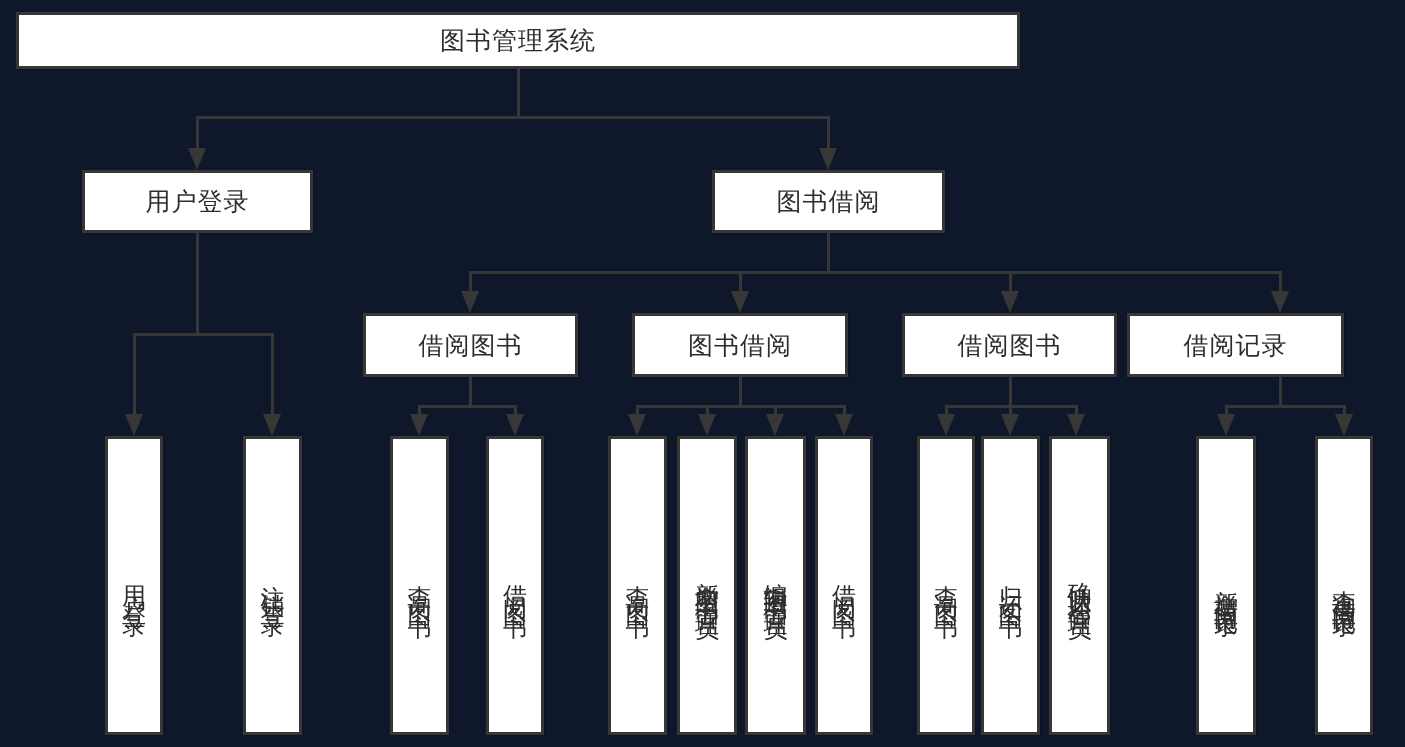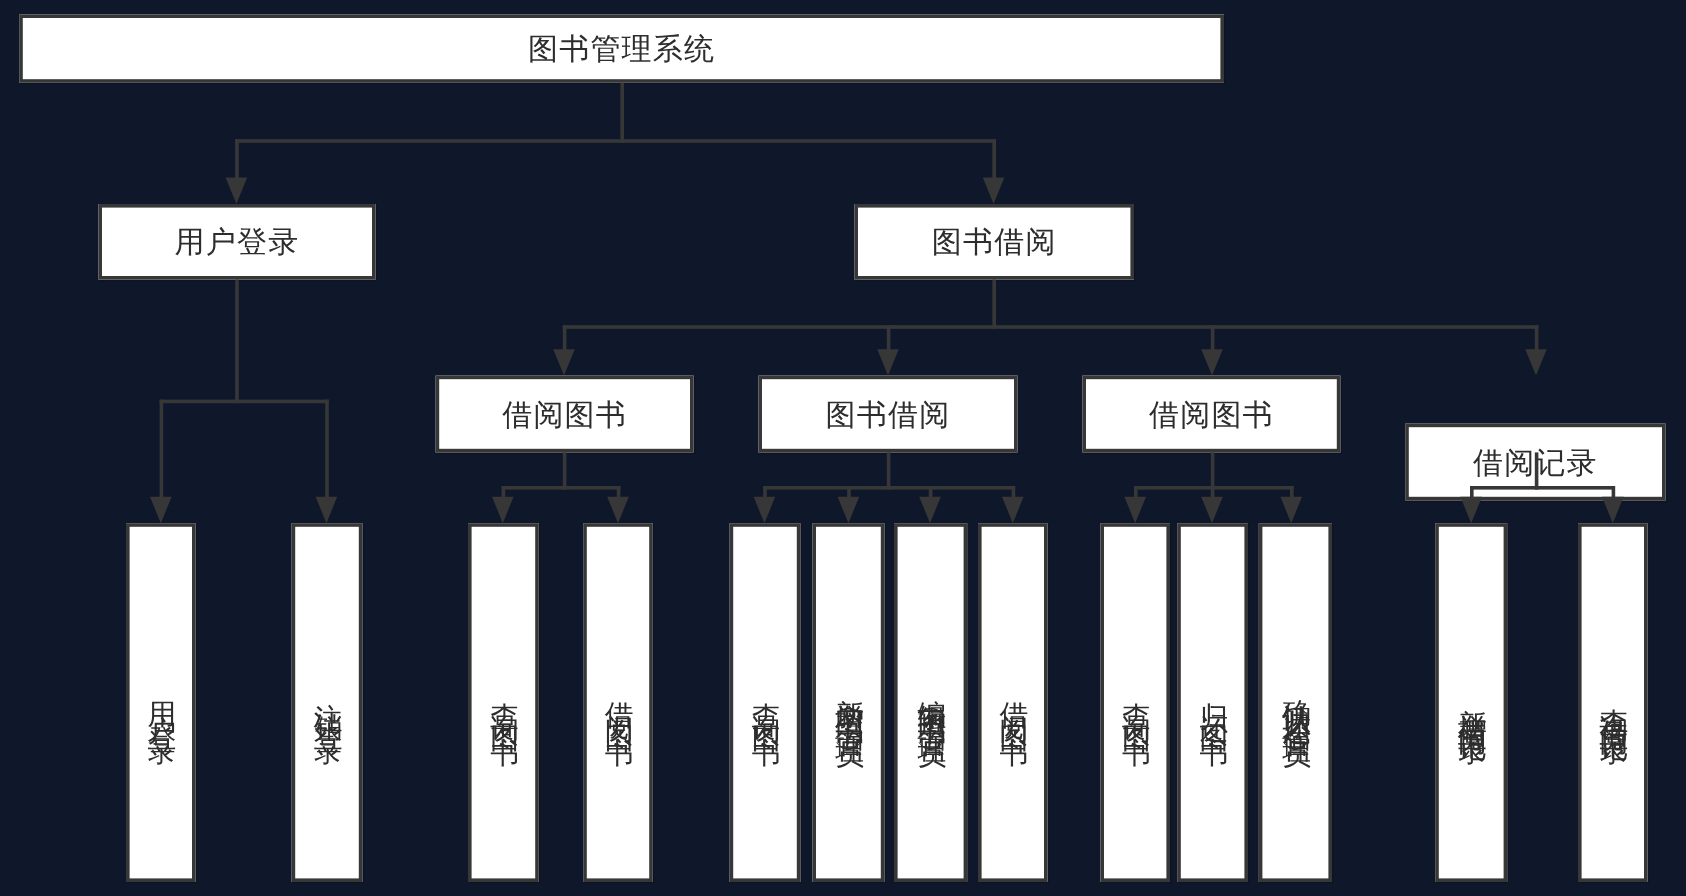--- a/index.html
+++ b/index.html
@@ -77,21 +77,21 @@
 
   <div class="box" style="left:363px; top:313px; width:215px; height:64px;">
     <span>借阅图书</span>
   </div>
   <div class="box" style="left:632px; top:313px; width:216px; height:64px;text-align:center;">
     <span>图书借阅</span>
   </div>
   <div class="box" style="left:902px; top:313px; width:215px; height:64px;">
     <span>借阅图书</span>
   </div>
-  <div class="box" style="left:1171px; top:313px; width:217px; height:64px;margin-top:40px;">
+  <div class="box" style="left:1127px; top:313px; width:217px; height:64px;">
     <span>借阅记录</span>
   </div>
 
   <div class="vline" style="left:469px; top:377px; height:31px;"></div>
   <div class="hline" style="left:418px; top:405px; width:99px;"></div>
   <div class="vline" style="left:418px; top:405px; height:11px;"></div>
   <div class="arrow" style="left:410px; top:414px;"></div>
   <div class="vline" style="left:514px; top:405px; height:11px;"></div>
   <div class="arrow" style="left:506px; top:414px;"></div>
 

